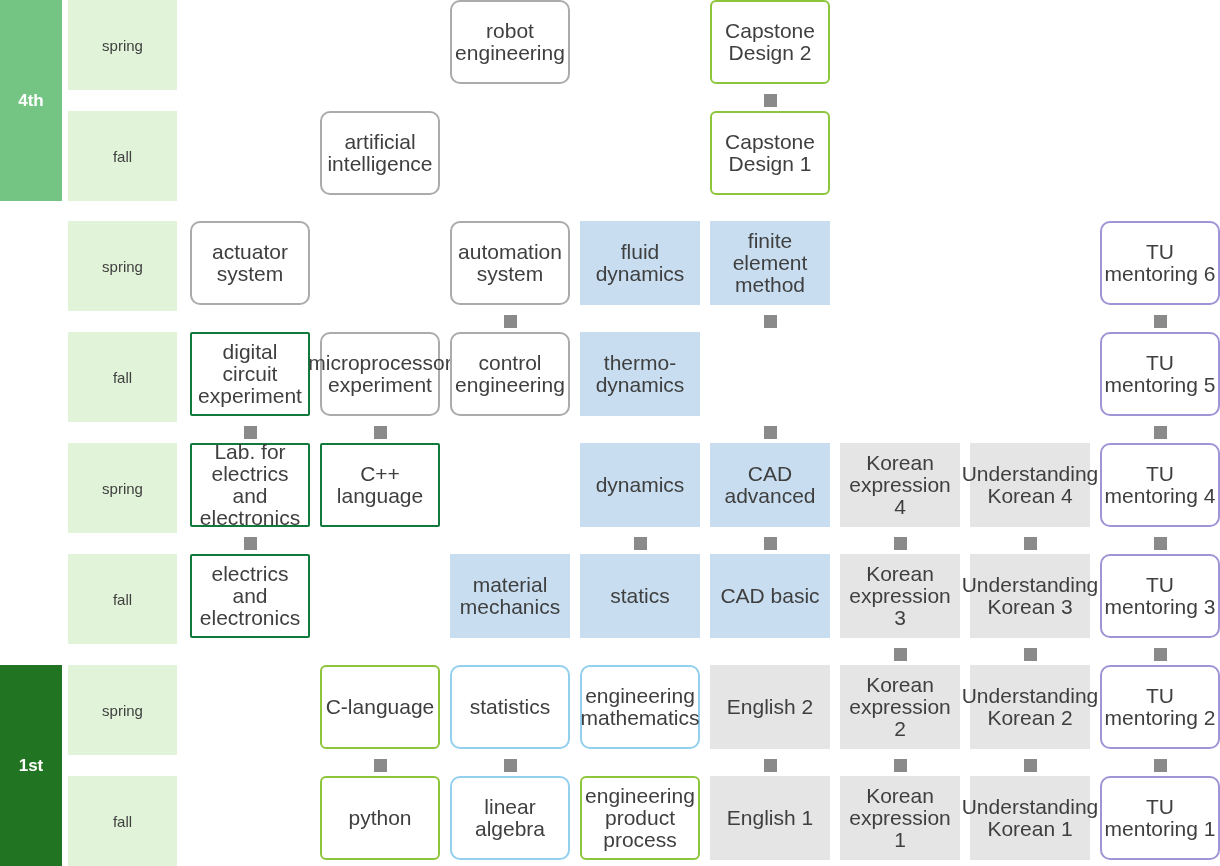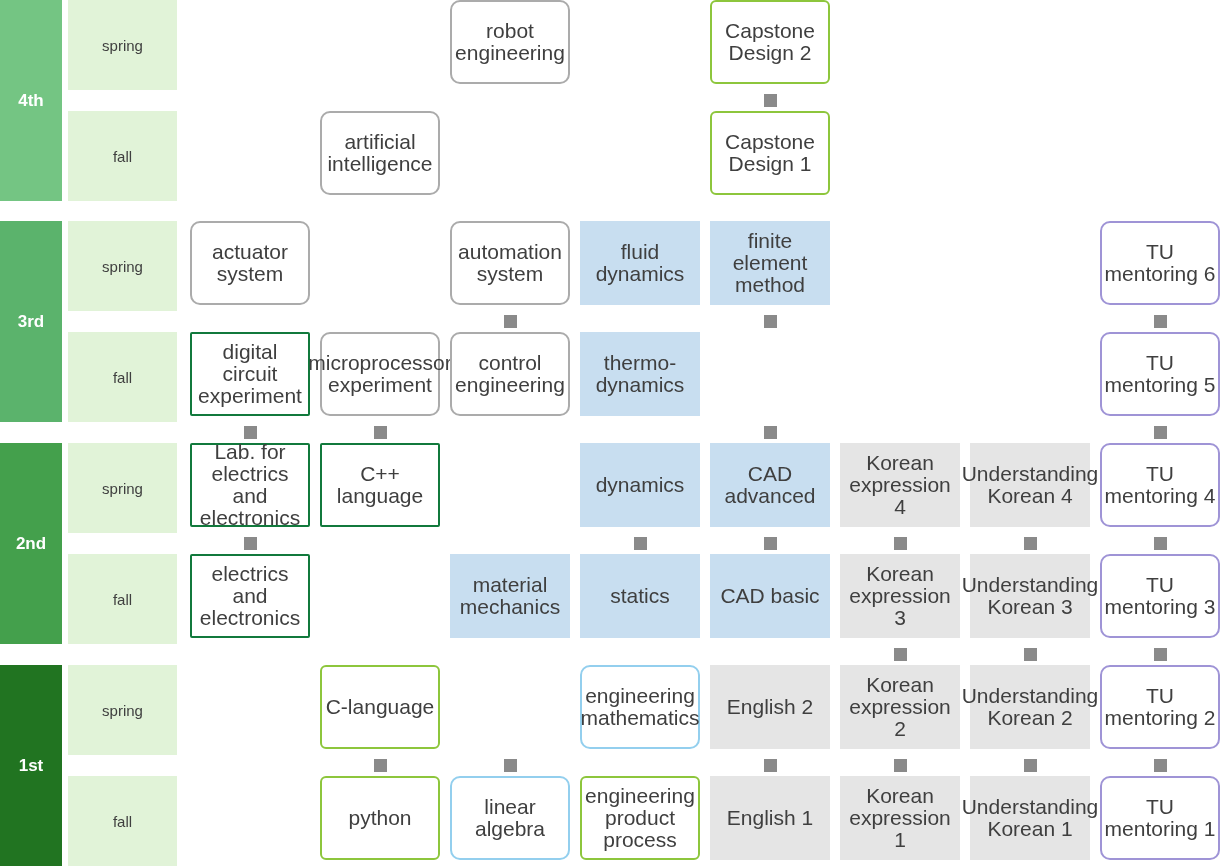--- a/index.html
+++ b/index.html
@@ -44,24 +44,22 @@
     background:var(--connector,#8a8a8a);
   }
 </style>
 </head>
 <body>
 
 <div class="canvas" id="canvas" style="--semester-bg: #e1f3d8; --blue-fill: #c8def0; --gray-fill: #e5e5e5; --plain-border: #ababab; --lime-border: #8dc63c; --green-border: #11793c; --skyblue-border: #93cfee; --purple-border: #9f94d6; --connector: #8a8a8a; --text: #3f3f3f;">
     <div class="yearblock" style="top: 0px; height: 201px; background: rgb(116, 197, 131);">4th</div>
     <div class="sem" style="top: 0px; height: 90px;">spring</div>
     <div class="sem" style="top: 111px; height: 90px;">fall</div>
-    <div class="yearblock" style="top: 221px; height: 201px; background: rgb(91, 179, 108);">3rd</div>
     <div class="sem" style="top: 221px; height: 90px;">spring</div>
     <div class="sem" style="top: 332px; height: 90px;">fall</div>
-    <div class="yearblock" style="top: 443px; height: 201px; background: rgb(68, 160, 76);">2nd</div>
     <div class="sem" style="top: 443px; height: 90px;">spring</div>
     <div class="sem" style="top: 554px; height: 90px;">fall</div>
     <div class="yearblock" style="top: 665px; height: 201px; background: rgb(33, 116, 33);">1st</div>
     <div class="sem" style="top: 665px; height: 90px;">spring</div>
     <div class="sem" style="top: 776px; height: 90px;">fall</div>
     <div class="course plain" style="left: 450px; top: 0px;">robot
 engineering</div>
     <div class="course lime" style="left: 710px; top: 0px;">Capstone
 Design 2</div>
     <div class="course plain" style="left: 320px; top: 111px;">artificial
@@ -108,20 +106,21 @@
 mechanics</div>
     <div class="course bluefill" style="left: 580px; top: 554px;">statics</div>
     <div class="course bluefill" style="left: 710px; top: 554px;">CAD basic</div>
     <div class="course grayfill" style="left: 840px; top: 554px;">Korean
 expression 3</div>
     <div class="course grayfill" style="left: 970px; top: 554px;">Understanding
 Korean 3</div>
     <div class="course purple" style="left: 1100px; top: 554px;">TU
 mentoring 3</div>
     <div class="course lime" style="left: 320px; top: 665px;">C-language</div>
+    <div class="course skyblue" style="left: 450px; top: 665px;">statistics</div>
     <div class="course skyblue" style="left: 580px; top: 665px;">engineering
 mathematics</div>
     <div class="course grayfill" style="left: 710px; top: 665px;">English 2</div>
     <div class="course grayfill" style="left: 840px; top: 665px;">Korean
 expression 2</div>
     <div class="course grayfill" style="left: 970px; top: 665px;">Understanding
 Korean 2</div>
     <div class="course purple" style="left: 1100px; top: 665px;">TU
 mentoring 2</div>
     <div class="course lime" style="left: 320px; top: 776px;">python</div>

